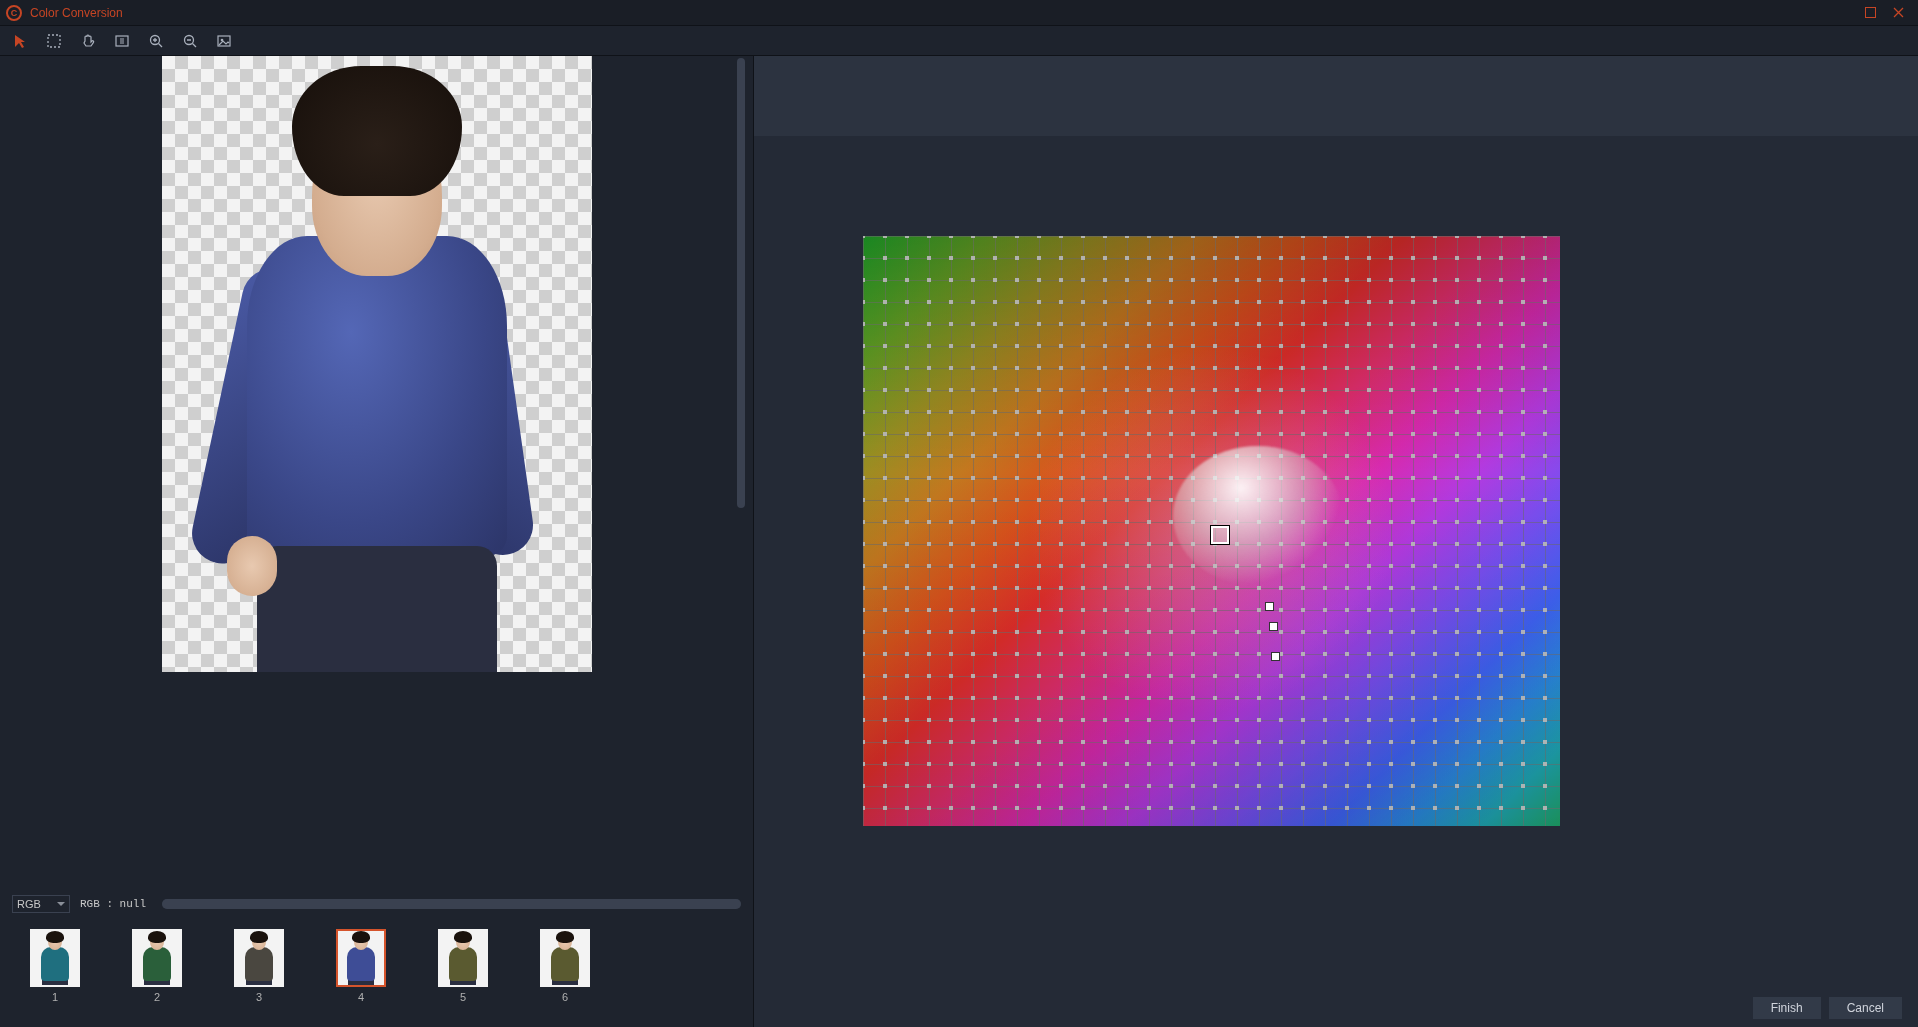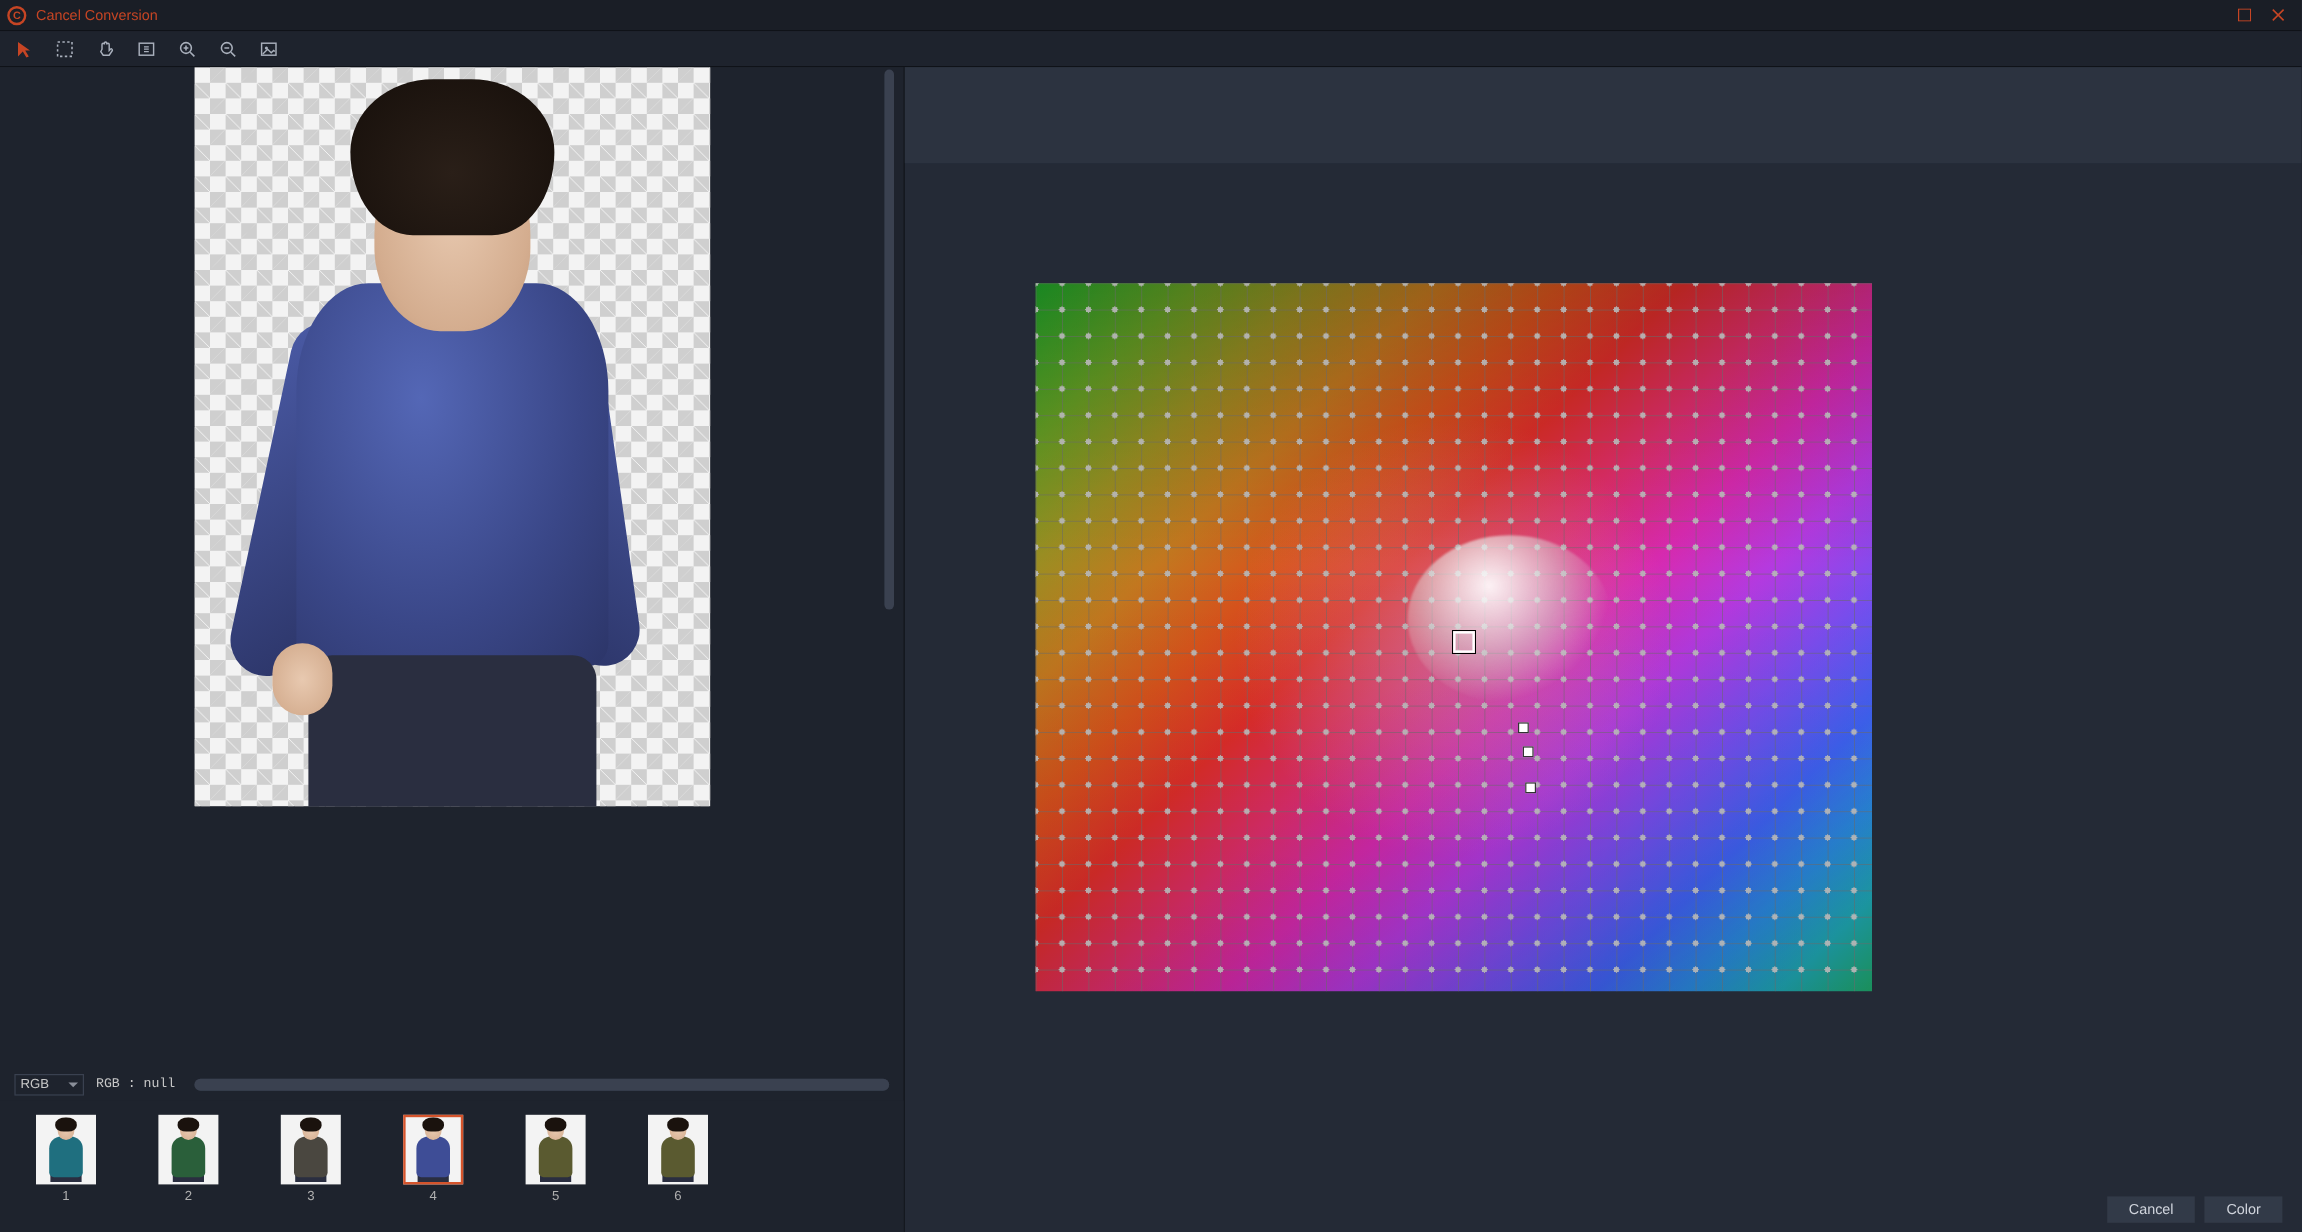--- a/index.html
+++ b/index.html
@@ -321,21 +321,21 @@
   border: none;
   cursor: pointer;
 }
 svg { display: block; }
 </style>
 </head>
 <body>
 
 <div class="titlebar">
   <div class="title-icon">C</div>
-  <div class="title-text">Cancel Conversion</div>
+  <div class="title-text">Color Conversion</div>
   <div class="title-spacer"></div>
   <div class="win-btn">
     <svg width="11" height="11" viewBox="0 0 11 11">
         <rect x="0.5" y="0.5" width="10" height="10" fill="none" stroke="#c64524" stroke-width="1"></rect>
       </svg>
   </div>
   <div class="win-btn">
     <svg width="11" height="11" viewBox="0 0 11 11">
         <path d="M1 1 L10 10 M10 1 L1 10" stroke="#c64524" stroke-width="1.3"></path>
       </svg>
@@ -479,17 +479,17 @@
       <div class="hue-bg"></div>
       <div class="grid-overlay"></div>
       <div class="dots-overlay"></div>
       <div class="highlight-splotch"></div>
       <div class="picker-cursor"></div>
       <div class="picker-small ps1"></div>
       <div class="picker-small ps2"></div>
       <div class="picker-small ps3"></div>
     </div>
     <div class="footer-btns">
+      <button class="btn">Finish</button>
       <button class="btn">Cancel</button>
-      <button class="btn">Color</button>
     </div>
   </div>
 </div>
 
 </body></html>

